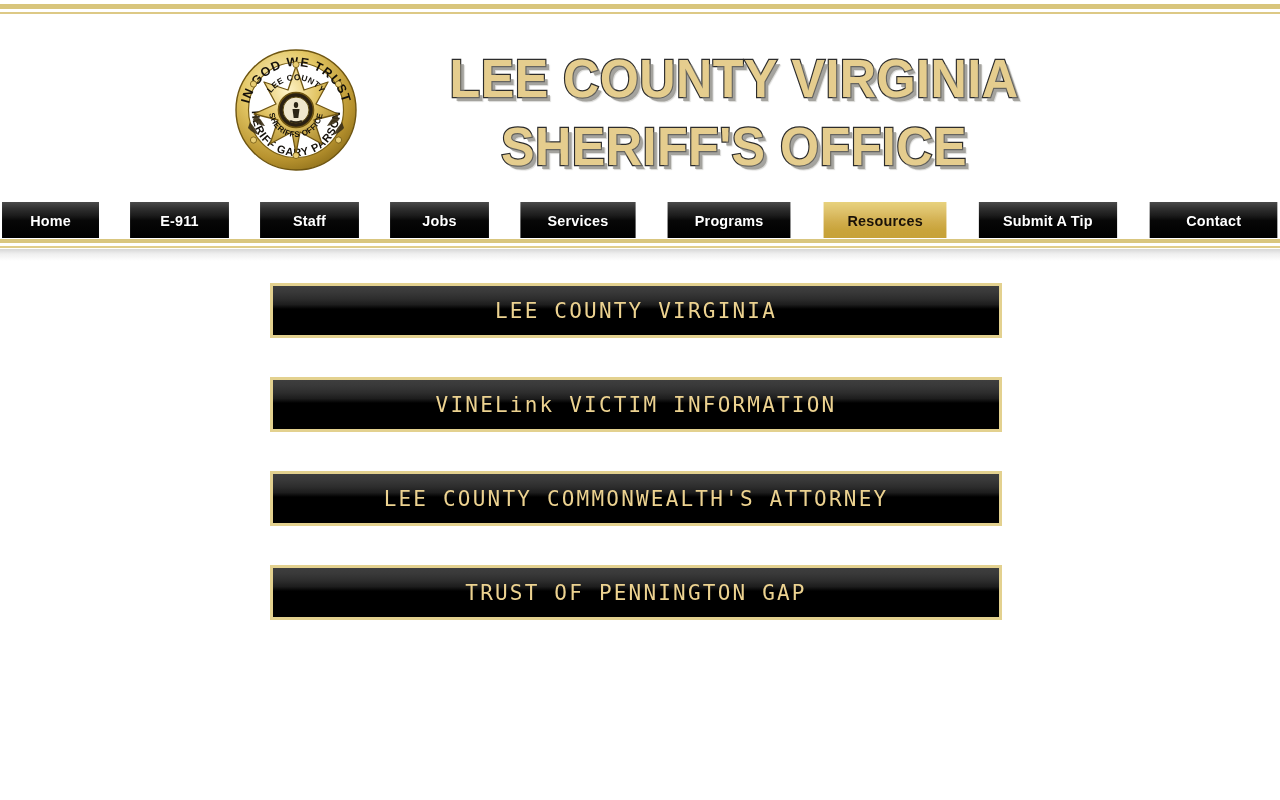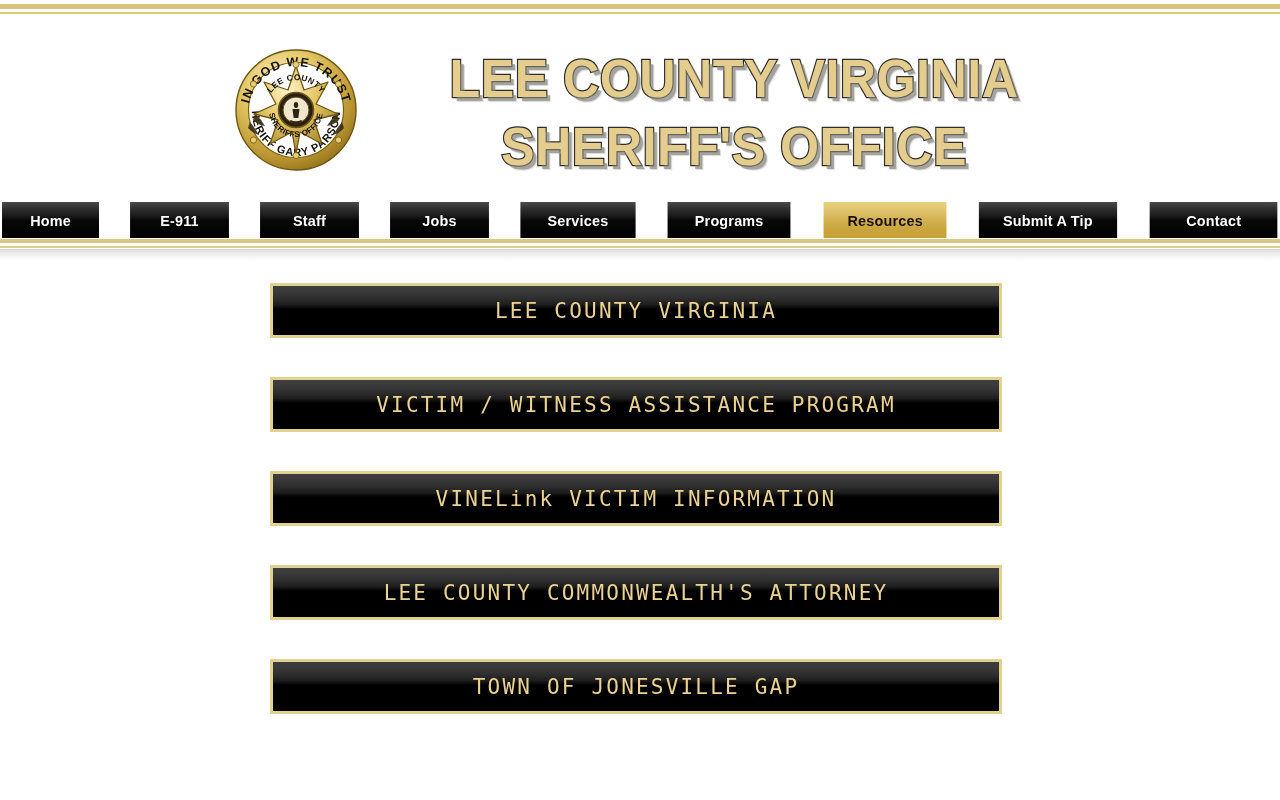--- a/index.html
+++ b/index.html
@@ -318,33 +318,30 @@
   <div class="nav-rule-thin"></div>
   <div class="nav-shadow"></div>
 
   <main class="main">
     <div class="link-list">
 
       <a class="link-btn" href="#">
         <span class="lbl">LEE COUNTY VIRGINIA</span>
       </a>
 
-      <a class="link-btn" href="#">
-        <span class="lbl">VICTIM / WITNESS ASSISTANCE PROGRAM</span>
-      </a>
 
       <a class="link-btn" href="#">
         <span class="lbl">VINELink VICTIM INFORMATION</span>
       </a>
 
       <a class="link-btn" href="#">
         <span class="lbl">LEE COUNTY COMMONWEALTH'S ATTORNEY</span>
       </a>
 
 
       <a class="link-btn" href="#">
-        <span class="lbl">TOWN OF JONESVILLE GAP</span>
+        <span class="lbl">TRUST OF PENNINGTON GAP</span>
       </a>
 
     </div>
   </main>
 
 </div>
 
 </body></html>

